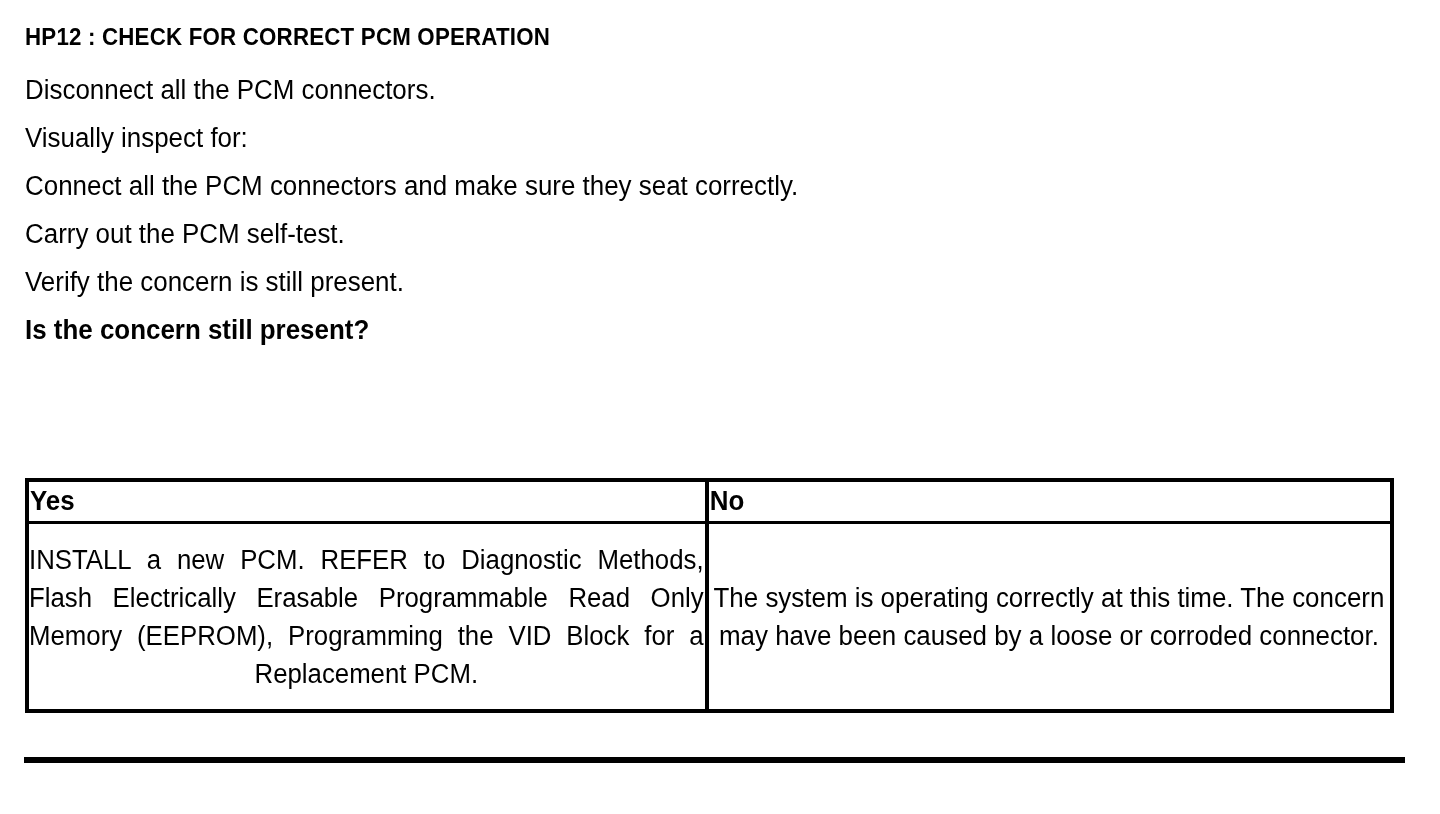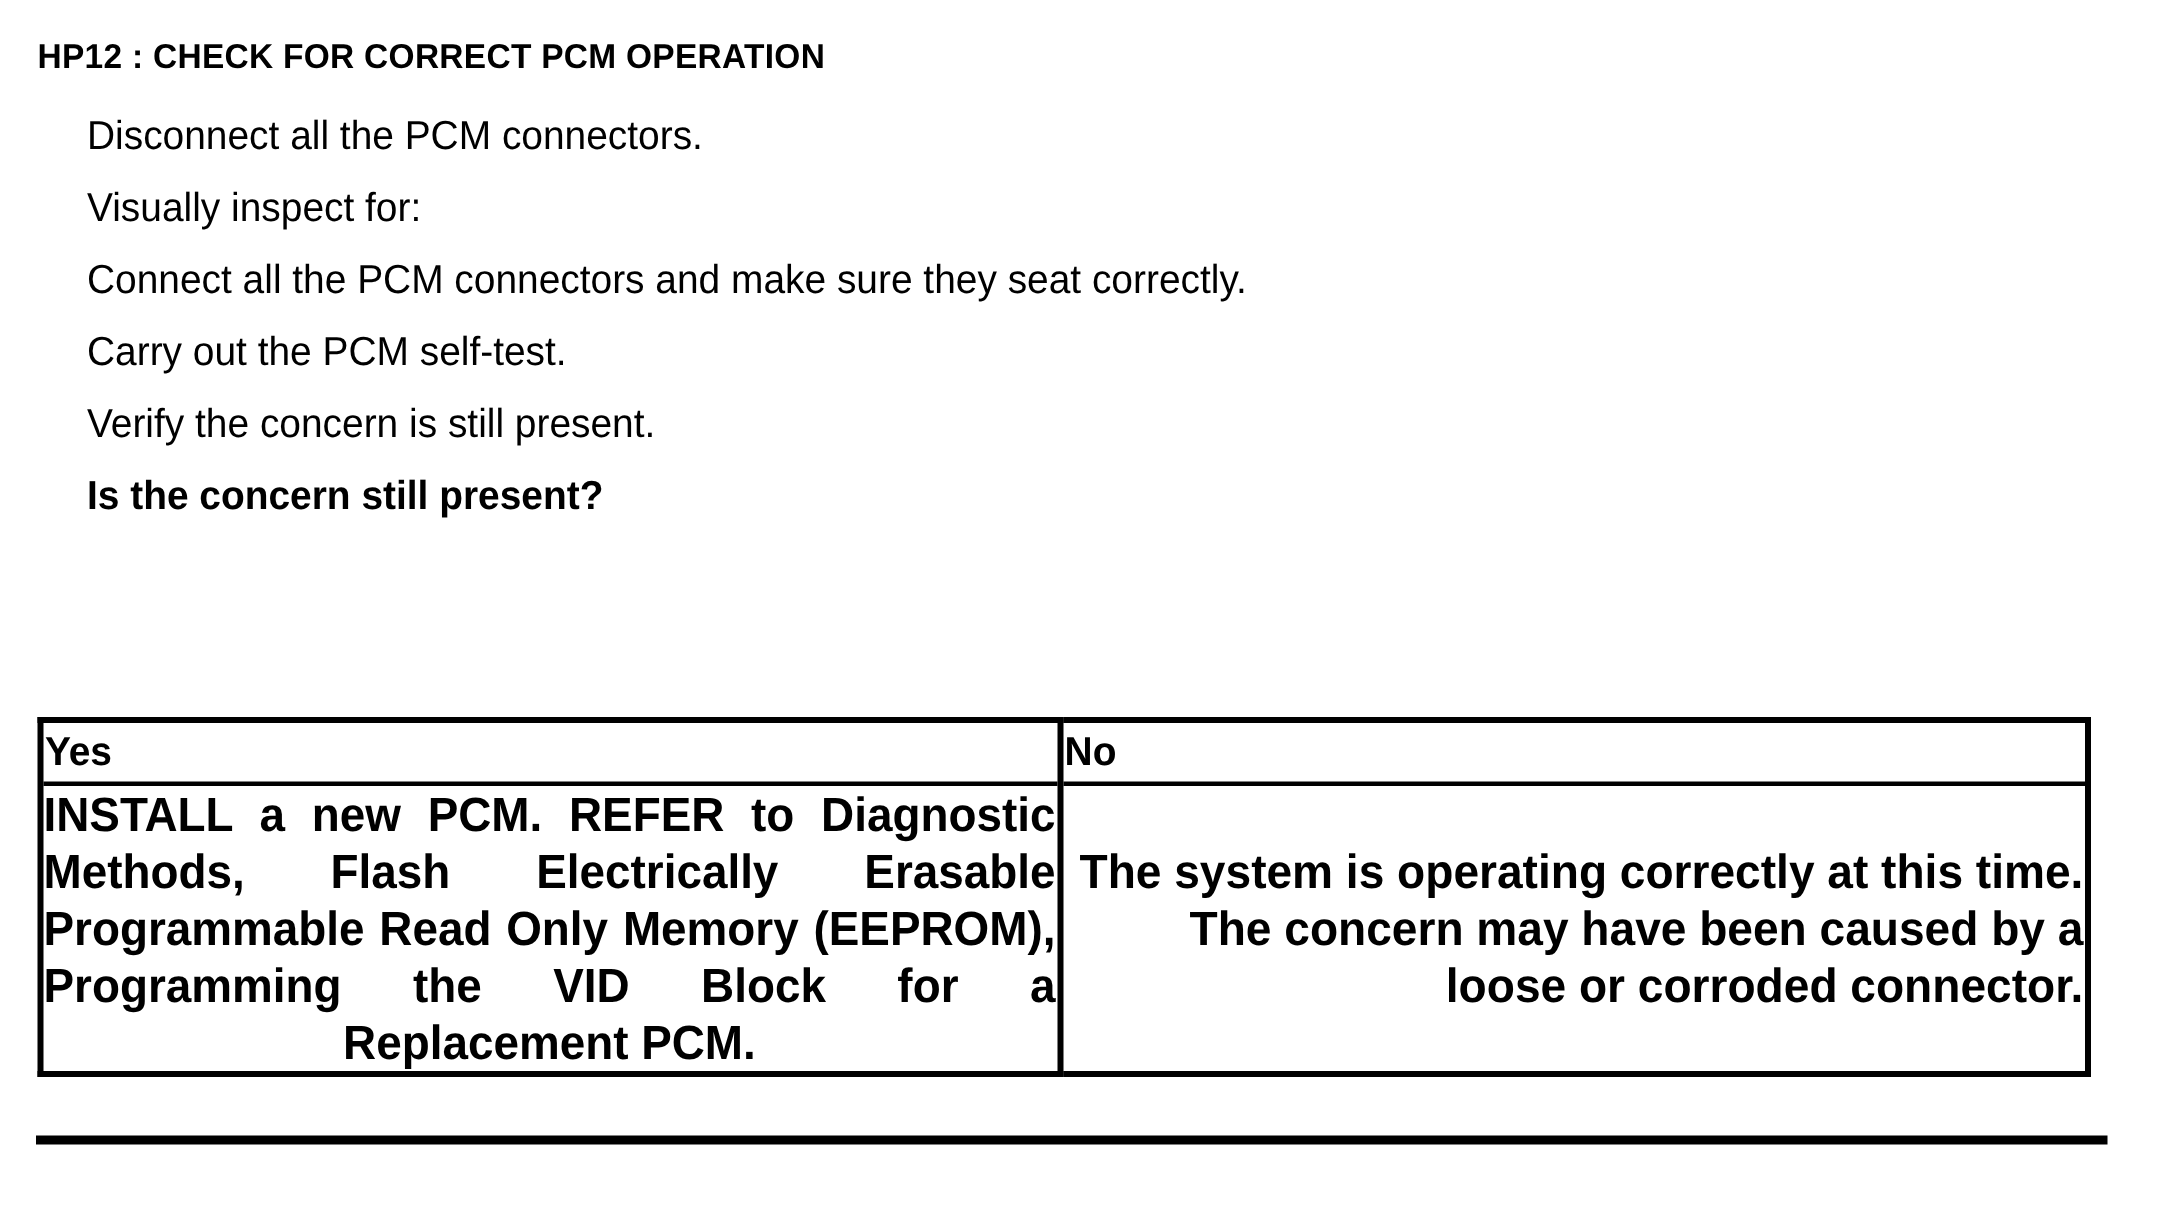--- a/index.html
+++ b/index.html
@@ -40,21 +40,20 @@
     transform: scaleX(0.97);
     transform-origin: left top;
   }
 
   
   .instructions {
     position: absolute;
     left: 25px;
     top: 66px;
     width: 1360px;
-    margin-left: 33px;
   }
   .instr-line {
     font-size: 27px;
     line-height: 48px;
     white-space: nowrap;
     transform: scaleX(0.96);
     transform-origin: left center;
   }
   .instr-line.bold {
     font-weight: bold;
@@ -85,22 +84,21 @@
     table-layout: fixed;
   }
   .answer-table col.col-yes { width: 680px; }
   .answer-table col.col-no  { width: 685px; }
 
   .answer-table th,
   .answer-table td {
     border: 4px solid #000000;
     padding: 0;
     vertical-align: middle;
-    font-size: 32px;
-    font-weight: bold;
+    font-size: 27px;
   }
   .answer-table thead th {
     border-bottom-width: 3px;
     text-align: left;
     font-weight: bold;
     height: 39px;
     line-height: 39px;
     font-size: 27px;
   }
   .answer-table thead th .hdr-text {
@@ -119,21 +117,21 @@
     font-size: 27px;
     padding: 0 0 0 1px;
   }
   .cell-yes .para {
     display: block;
     transform: scaleX(0.955);
     transform-origin: left center;
     width: 104.5%;
   }
   .cell-no {
-    text-align: right;
+    text-align: center;
     line-height: 38px;
     font-size: 27px;
     padding: 0 0 0 5px;
   }
   .cell-no .para {
     display: block;
     transform: scaleX(0.96);
     transform-origin: left center;
     width: 104%;
   }

